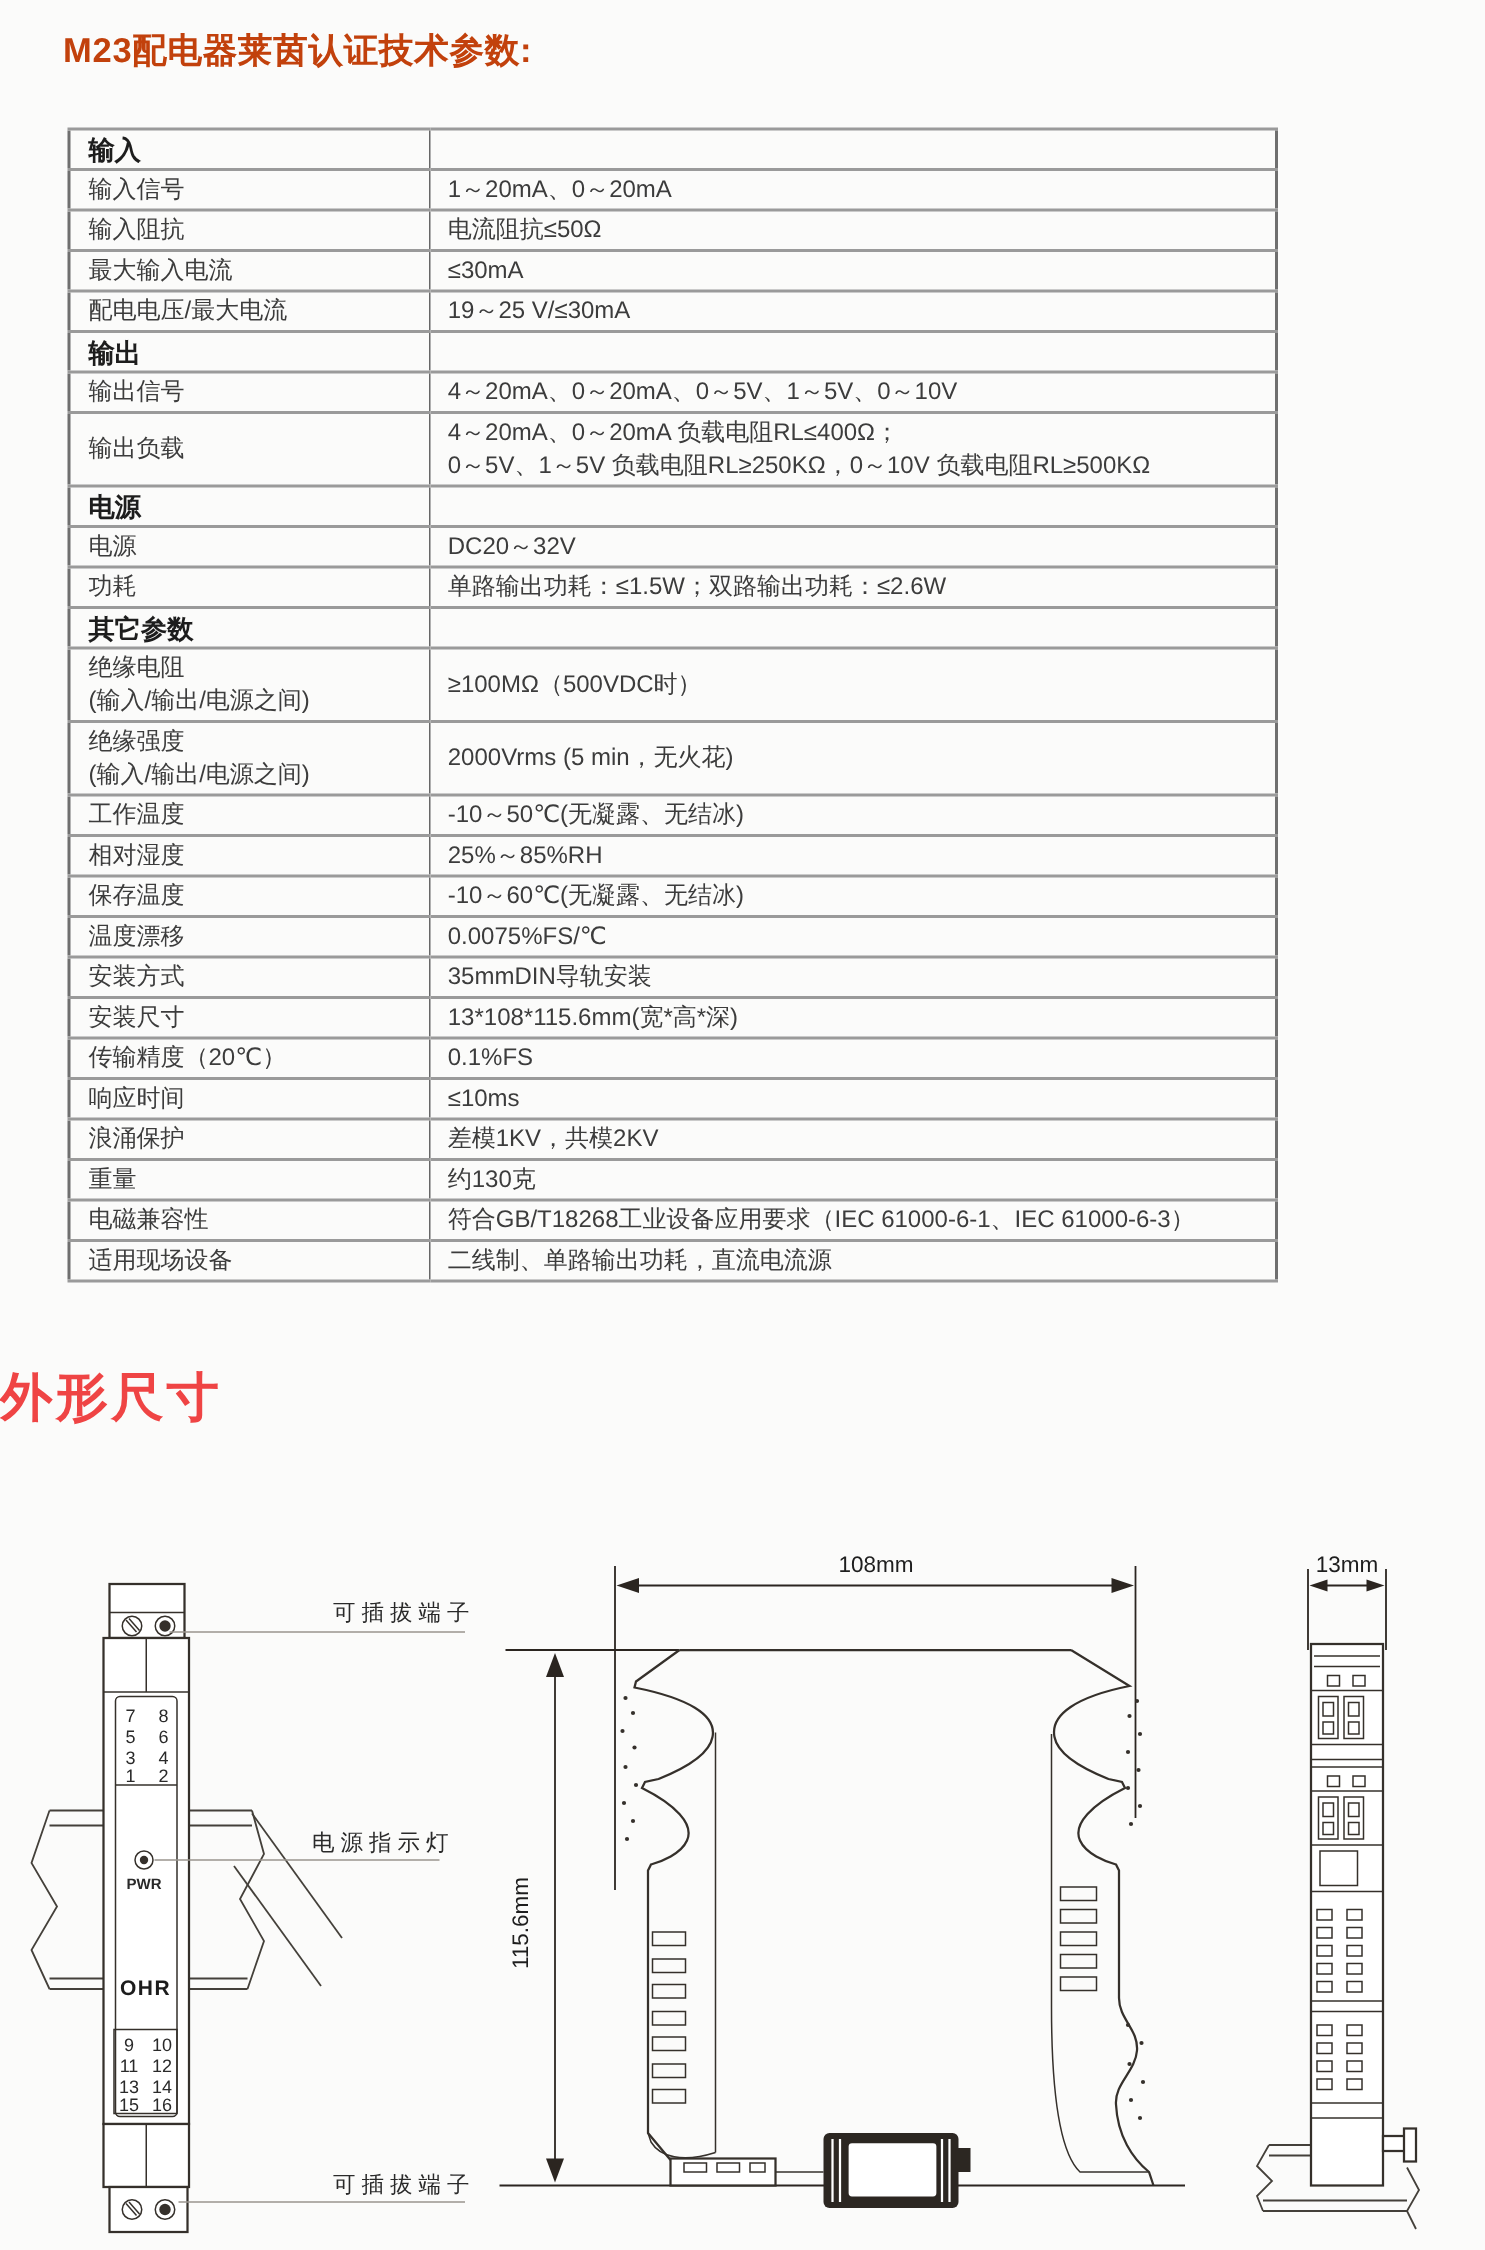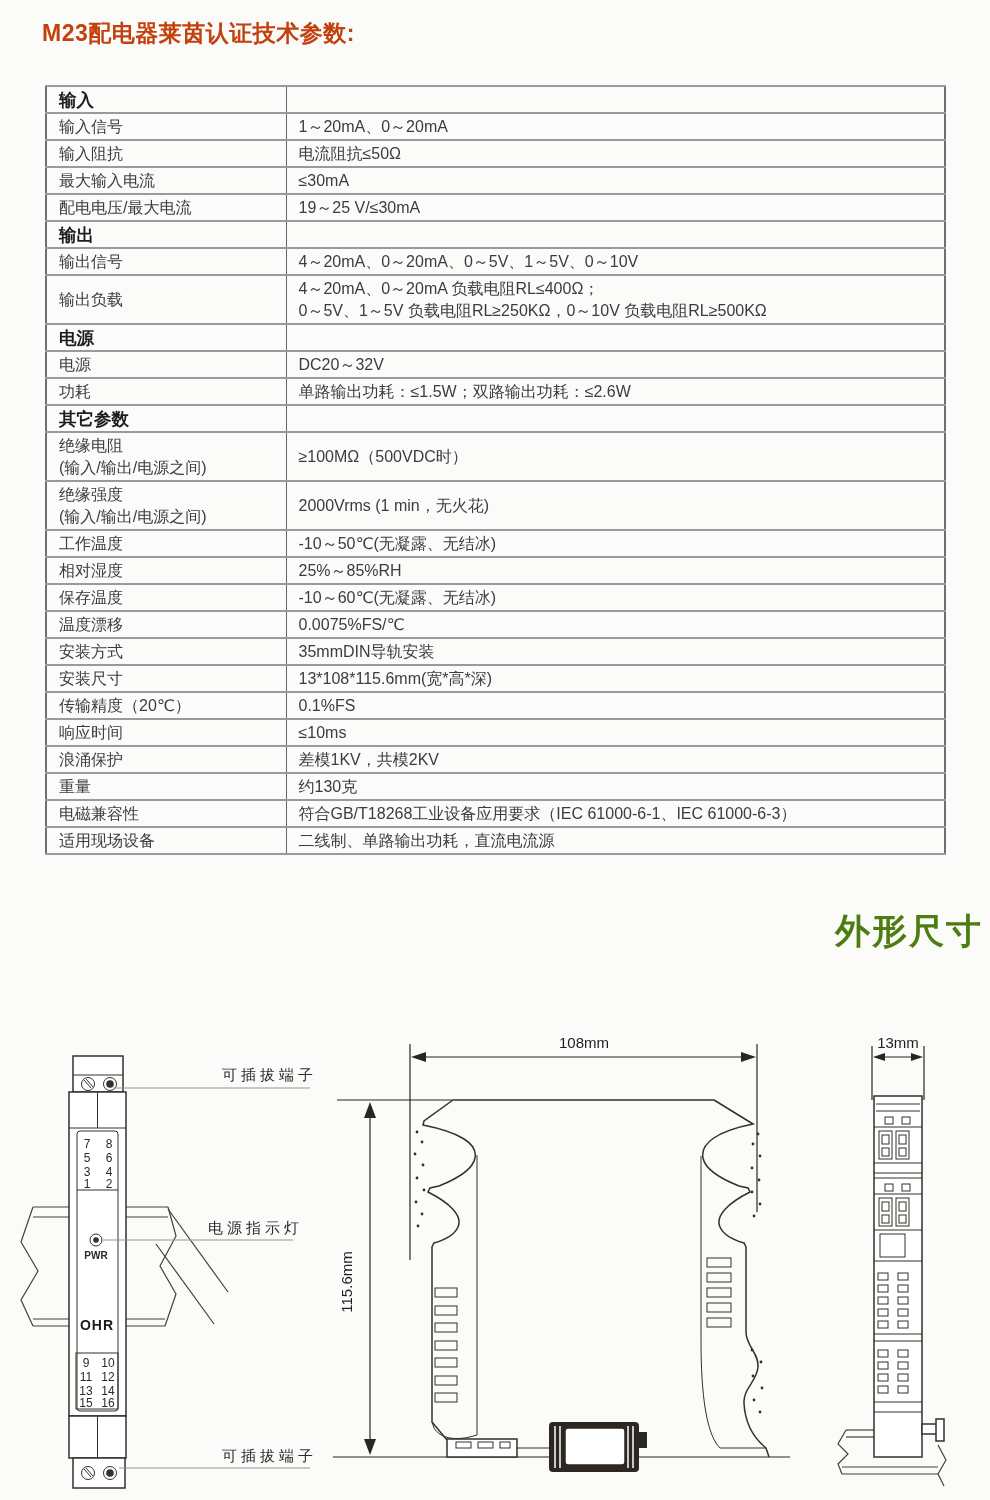--- a/index.html
+++ b/index.html
@@ -11,40 +11,40 @@
     color:#3a3a3a;
     overflow:hidden;
   }
   .doc-title {
     position:absolute; left:42px; top:18px;
     font-size:23px; font-weight:bold; color:#c2410c;
     letter-spacing:0.5px;
   }
   .spec-table {
     position:absolute; left:45px; top:85px;
-    width:901px;
+    width:807px;
     border-collapse:collapse; table-layout:fixed;
     border:2px solid #6f6f6f;
   }
   .spec-table td {
     border-top:2px solid #9a9a9a;
     border-bottom:2px solid #9a9a9a;
     border-left:1.5px solid #676767;
     border-right:1.5px solid #676767;
     font-size:16px; line-height:22px;
     padding:2px 10px 1px 12px;
     white-space:pre-line;
     vertical-align:middle;
     color:#3c3c3c;
   }
   .spec-table td.label { width:240px; }
   .spec-table td.section { font-weight:bold; color:#1d1d1d; font-size:17.5px; }
   .section-title {
     position:absolute; left:0; top:908px; width:983px;
-    text-align:right; font-size:35px; font-weight:bold; color:#4d7c0f;
+    text-align:left; font-size:35px; font-weight:bold; color:#ef4444;
     letter-spacing:2px;
   }
   .drawings { position:absolute; left:0; top:1030px; width:990px; height:470px; }
   svg text { font-family:"Liberation Sans","DejaVu Sans",sans-serif; }
   .cn-label { font-size:15px; fill:#2a2a2a; letter-spacing:4px; }
   .dim-label { font-size:15px; fill:#1e1e1e; }
   .num-label { font-size:12px; fill:#2a2a2a; }
   .tiny-label { font-size:10px; font-weight:bold; fill:#2a2a2a; }
   .brand-label { font-size:14px; font-weight:bold; fill:#1c1c1c; letter-spacing:1px; }
   .outline { fill:none; stroke:#35302b; stroke-width:1.5; }
@@ -113,21 +113,21 @@
         <td class="value"></td>
       </tr>
       <tr>
         <td class="label">绝缘电阻
 (输入/输出/电源之间)</td>
         <td class="value">≥100MΩ（500VDC时）</td>
       </tr>
       <tr>
         <td class="label">绝缘强度
 (输入/输出/电源之间)</td>
-        <td class="value">2000Vrms (1 min，无火花)</td>
+        <td class="value">2000Vrms (5 min，无火花)</td>
       </tr>
       <tr>
         <td class="label">工作温度</td>
         <td class="value">-10～50℃(无凝露、无结冰)</td>
       </tr>
       <tr>
         <td class="label">相对湿度</td>
         <td class="value">25%～85%RH</td>
       </tr>
       <tr>

